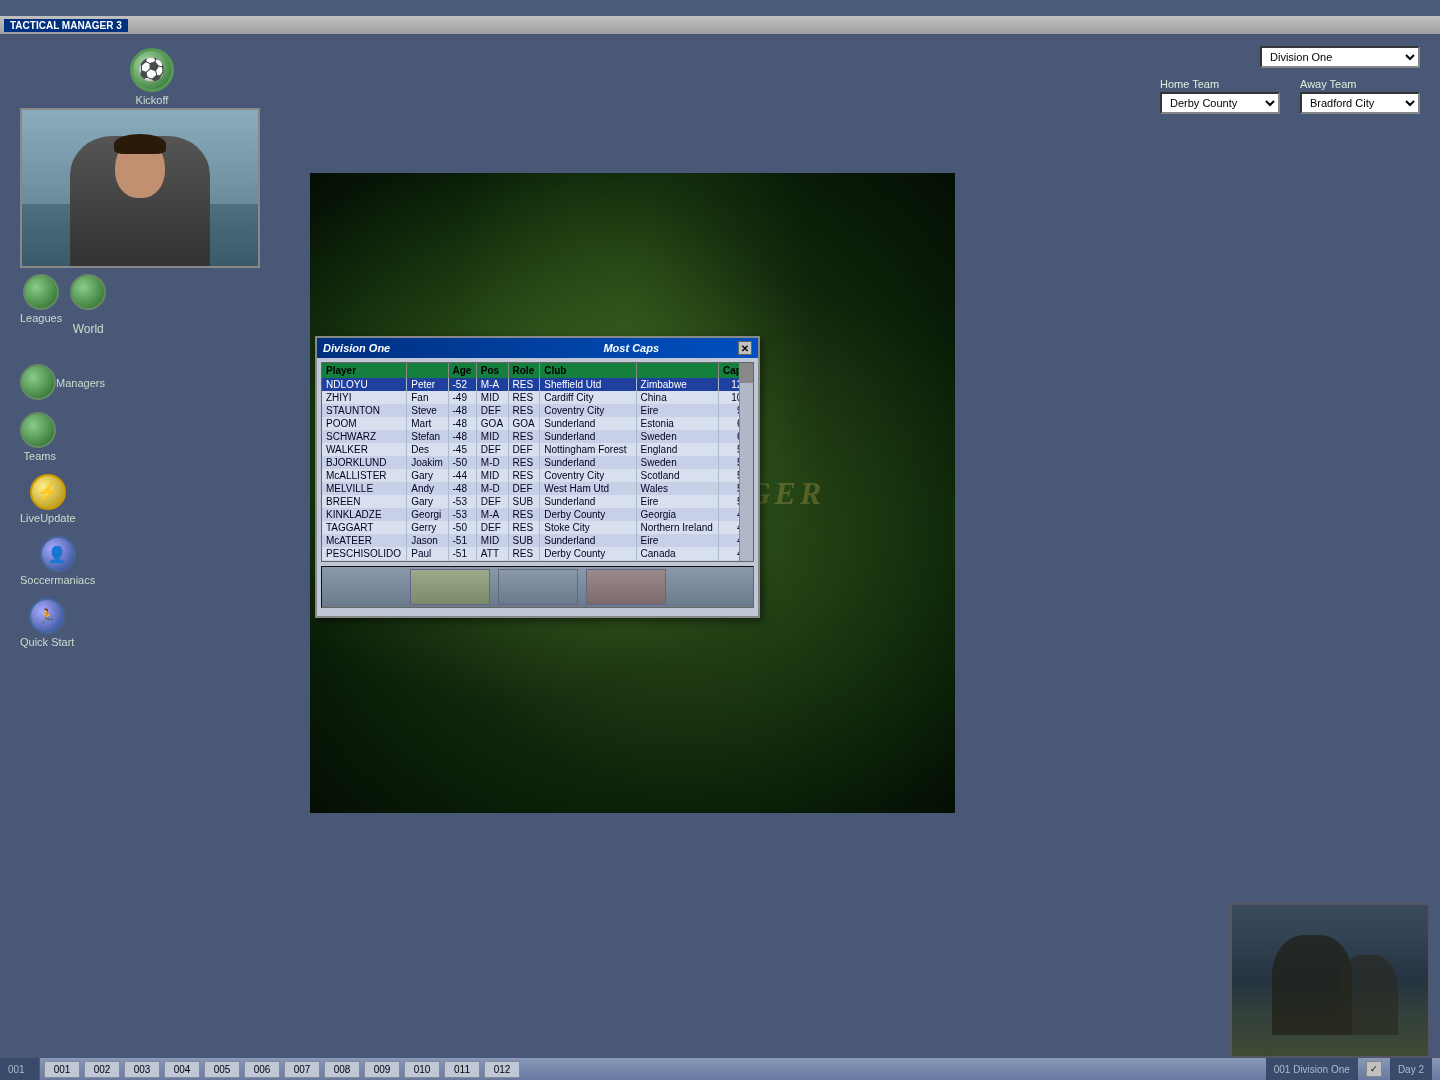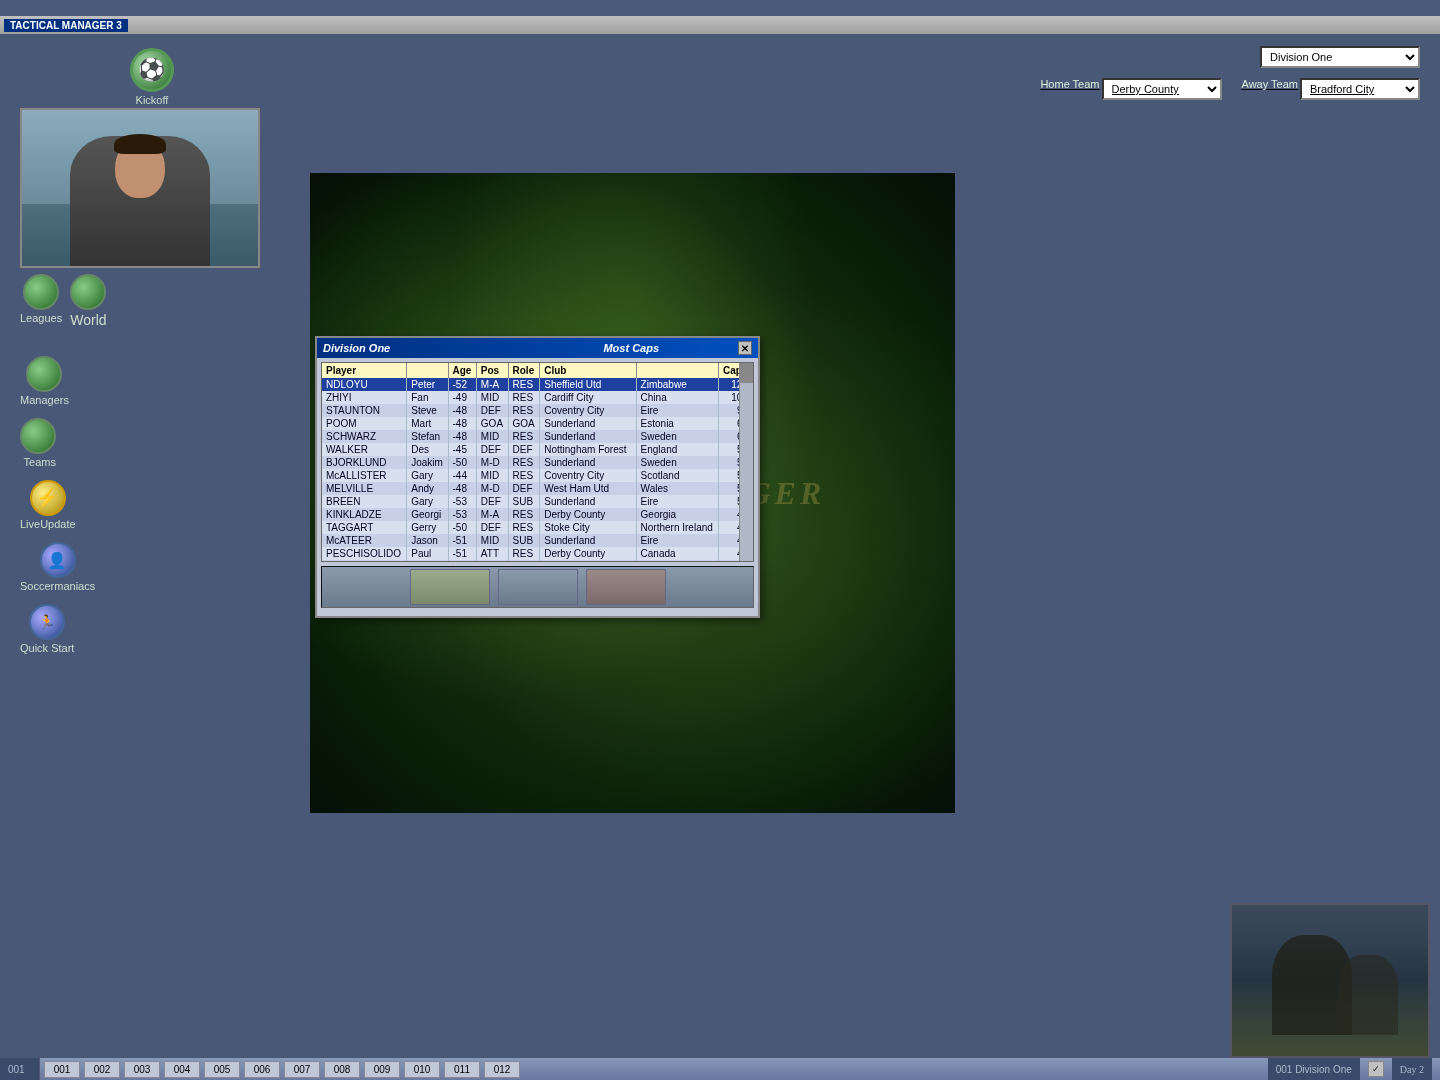--- a/index.html
+++ b/index.html
@@ -94,23 +94,22 @@
       font-family: Arial, sans-serif;
       cursor: pointer;
     }
     #team-selects {
       display: flex;
       gap: 20px;
       margin-top: 4px;
     }
     .team-select-wrap {
       display: flex;
-      flex-direction: row;
+      flex-direction: column;
       gap: 2px;
-      text-decoration: underline;
     }
     .team-select-label {
       color: #ddeedd;
       font-size: 11px;
       font-family: Arial, sans-serif;
     }
 
     
     #game-area {
       position: absolute;
@@ -175,21 +174,21 @@
     }
 
     
     #player-table {
       width: 100%;
       border-collapse: collapse;
       font-size: 10px;
       font-family: Arial, sans-serif;
     }
     #player-table thead tr {
-      background: #fef9c3;
+      background: #15803d;
     }
     #player-table thead th {
       padding: 2px 4px;
       text-align: left;
       font-weight: bold;
       color: #000;
       border-right: 1px solid #888;
       font-size: 10px;
     }
     #player-table tbody tr {
@@ -338,21 +337,21 @@
       font-family: Arial, sans-serif;
       padding: 2px 8px;
       height: 100%;
       display: flex;
       align-items: center;
     }
     #taskbar-day {
       background: #3a4a6a;
       color: #aabbcc;
       font-size: 10px;
-      font-family: Liberation Serif, serif;
+      font-family: Liberation Sans, sans-serif;
       padding: 2px 8px;
       height: 100%;
       display: flex;
       align-items: center;
     }
     #taskbar-icon {
       width: 16px;
       height: 16px;
       background: #c0c0c0;
       border: 1px solid #888;
@@ -426,25 +425,25 @@
       </div>
     </div>
 
     <div style="margin-top:6px; display:flex; gap:0; align-items:flex-start;">
       <div style="display:flex;flex-direction:column;align-items:center;">
         <div style="width:36px;height:36px;border-radius:50%;background:radial-gradient(circle at 35% 35%,#88cc88,#226622);border:2px solid #668866;cursor:pointer;"></div>
         <span style="color:#ccddcc;font-size:11px;margin-top:2px;">Leagues</span>
       </div>
       <div style="display:flex;flex-direction:column;align-items:center;margin-left:8px;">
         <div style="width:36px;height:36px;border-radius:50%;background:radial-gradient(circle at 35% 35%,#88cc88,#226622);border:2px solid #668866;cursor:pointer;"></div>
-        <span style="color:#ccddcc;font-size:14px;margin-top:2px;">World</span>
-      </div>
-    </div>
-
-    <div style="margin-top:28px;display:flex;flex-direction:column;align-items:center;">
+        <span style="color:#ccddcc;font-size:12px;margin-top:12px;">World</span>
+      </div>
+    </div>
+
+    <div style="margin-top:28px;display:flex;flex-direction:row;align-items:center;">
       <div style="width:36px;height:36px;border-radius:50%;background:radial-gradient(circle at 35% 35%,#88cc88,#226622);border:2px solid #668866;cursor:pointer;"></div>
       <span style="color:#ccddcc;font-size:11px;margin-top:2px;">Managers</span>
     </div>
 
     <div style="margin-top:12px;display:flex;flex-direction:column;align-items:flex-end;">
       <div style="width:36px;height:36px;border-radius:50%;background:radial-gradient(circle at 35% 35%,#88cc88,#226622);border:2px solid #668866;cursor:pointer;"></div>
       <span style="color:#ccddcc;font-size:11px;margin-top:2px;">Teams</span>
     </div>
 
     <div style="margin-top:12px;display:flex;flex-direction:column;align-items:center;">

